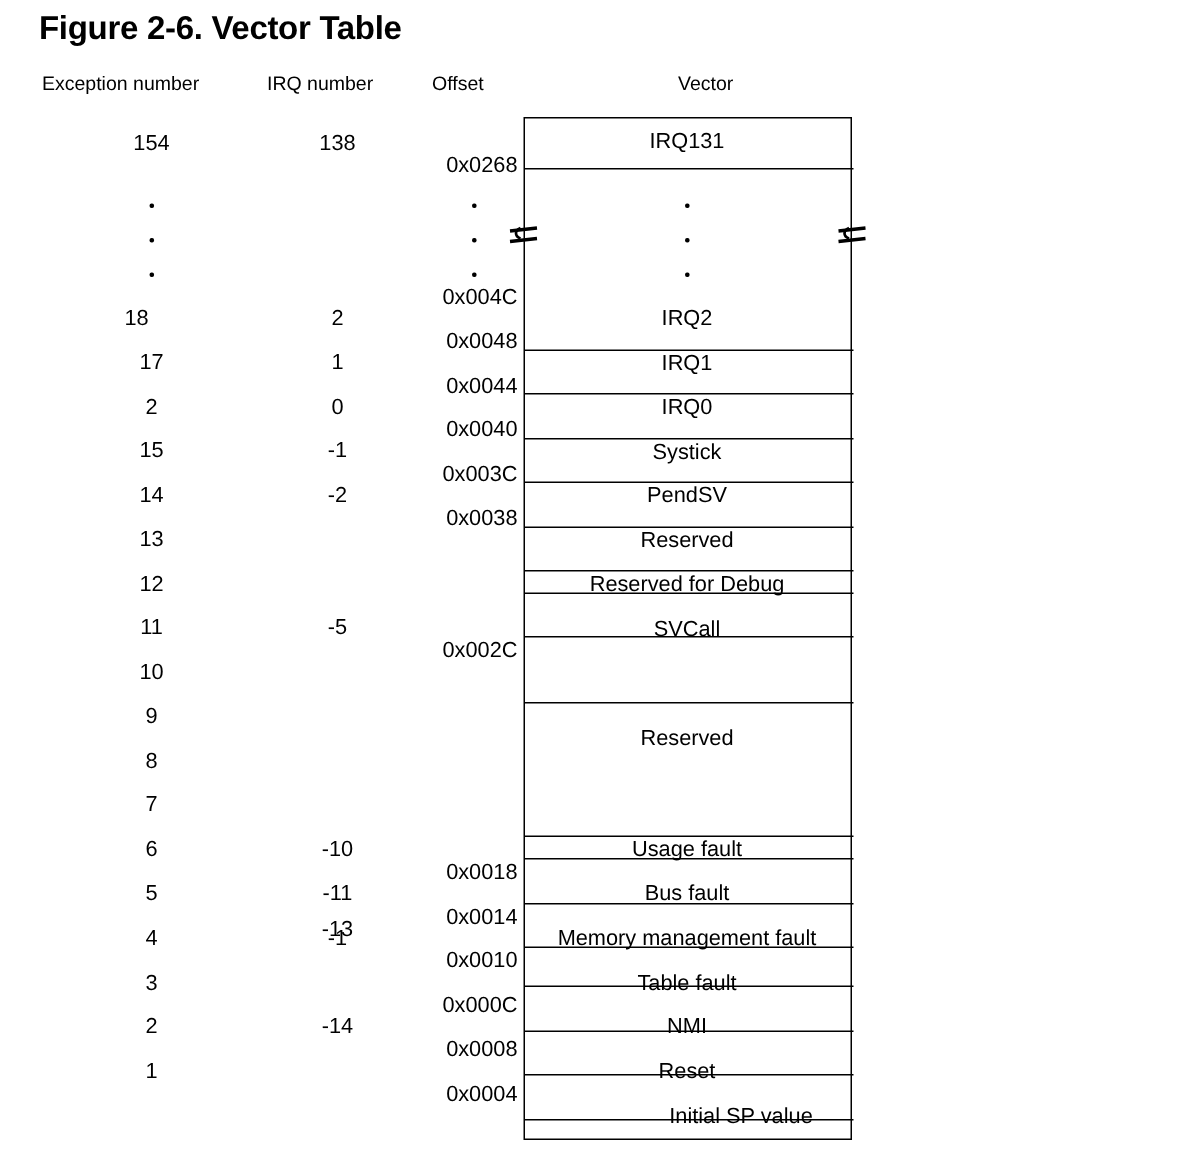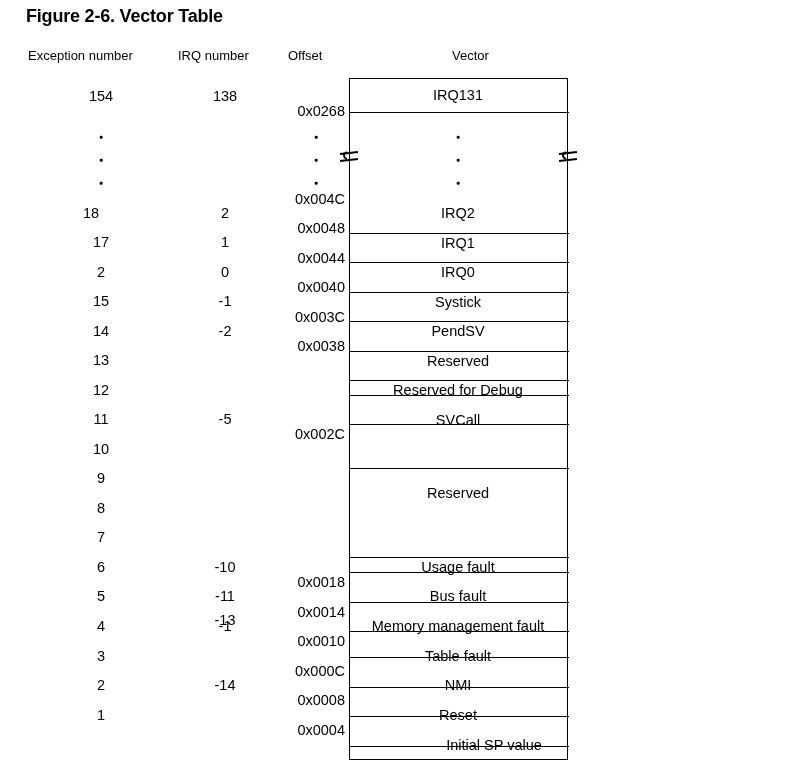--- a/index.html
+++ b/index.html
@@ -14,21 +14,21 @@
     font-family: "Liberation Sans", sans-serif;
     color: #000000;
     overflow: hidden;
   }
 
   
   #figure-title {
     position: absolute;
     left: 26px;
     top: 6px;
-    font-size: 18px;
+    font-size: 22px;
     font-weight: bold;
     letter-spacing: -0.2px;
     white-space: nowrap;
   }
 
   
   .col-header {
     position: absolute;
     font-size: 13px;
     white-space: nowrap;

